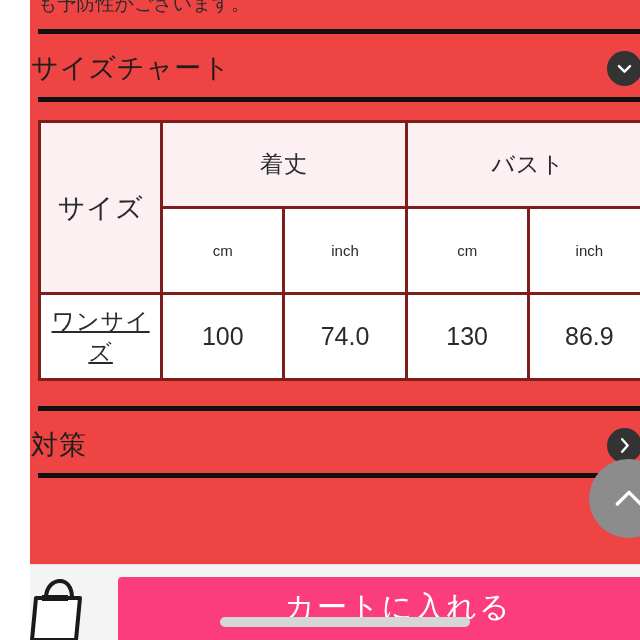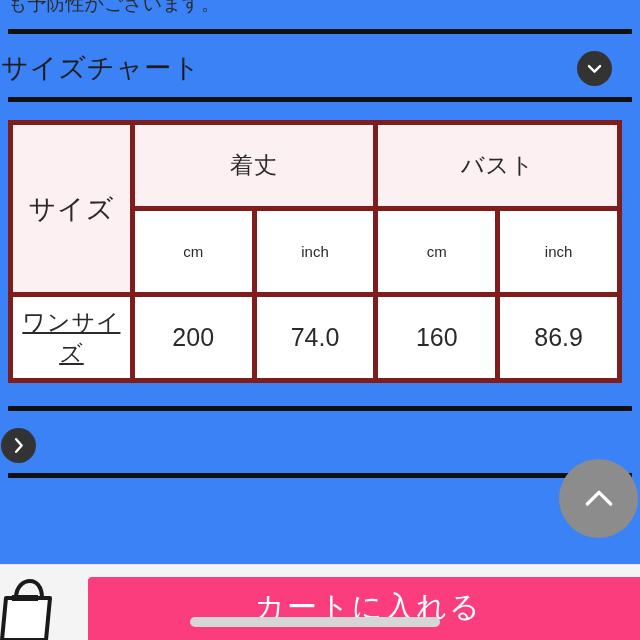--- a/index.html
+++ b/index.html
@@ -14,21 +14,22 @@
   body {
     font-family: "Liberation Sans", "DejaVu Sans", sans-serif;
     background: #ffffff;
     color: #222222;
     position: relative;
   }
 
   .page {
     position: absolute;
     inset: 0;
-    background: #3b82f6;
+    background: #ef4444;
+    margin-left: 30px;
   }
 
   
   .top-clip {
     position: absolute;
     left: 8px;
     top: -9px;
     width: 400px;
     height: 26px;
     overflow: hidden;
@@ -91,21 +92,21 @@
     top: 120px;
     width: 614px;
   }
   table.size-chart {
     width: 100%;
     border-collapse: collapse;
     table-layout: fixed;
   }
   table.size-chart th,
   table.size-chart td {
-    border: 5px solid #7f1d1d;
+    border: 3px solid #7f1d1d;
     text-align: center;
     vertical-align: middle;
     font-weight: normal;
     color: #2a2a2a;
   }
   th.head-pink {
     background: #fdf0f3;
   }
   th.col-size {
     font-size: 27px;
@@ -229,32 +230,33 @@
         <tr>
           <th class="unit">cm</th>
           <th class="unit">inch</th>
           <th class="unit">cm</th>
           <th class="unit">inch</th>
         </tr>
       </thead>
       <tbody>
         <tr>
           <td class="cell size-name">ワンサイズ</td>
-          <td class="cell">200</td>
+          <td class="cell">100</td>
           <td class="cell">74.0</td>
-          <td class="cell">160</td>
+          <td class="cell">130</td>
           <td class="cell">86.9</td>
         </tr>
       </tbody>
     </table>
   </div>
 
   <div class="rule r3"></div>
 
   <div class="section-head sh2">
+    <span class="section-title">対策</span>
     <span class="circle-btn">
       <svg width="19" height="19" viewBox="0 0 24 24" fill="none" stroke="#ffffff" stroke-width="3" stroke-linecap="round" stroke-linejoin="round">
         <polyline points="9,4 16,12 9,20"></polyline>
       </svg>
     </span>
   </div>
 
   <div class="rule r4"></div>
 
   <div class="to-top">

